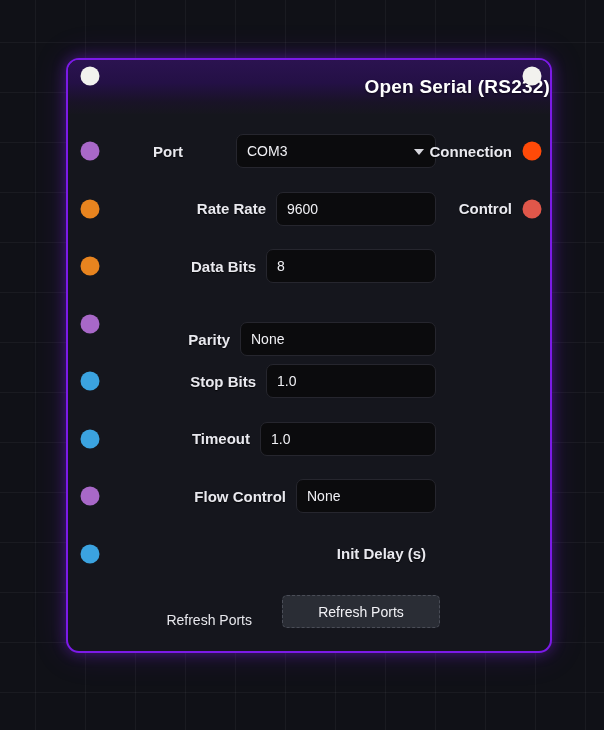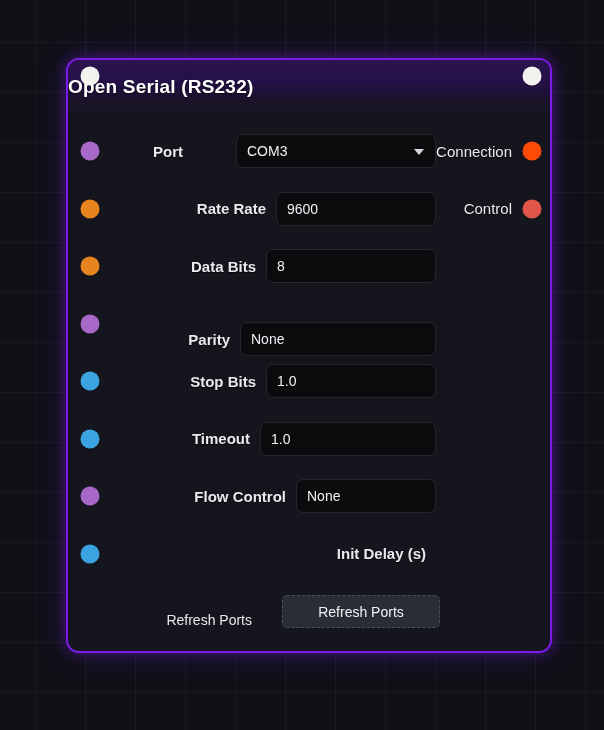--- a/index.html
+++ b/index.html
@@ -39,21 +39,21 @@
     overflow: visible;
   }
 
   .node-header {
     position: relative;
     height: 54px;
     border-radius: 11px 11px 0 0;
     background: linear-gradient(180deg, #2b1350 0%, #241046 42%, #191327 78%, #16161e 100%);
     display: flex;
     align-items: center;
-    justify-content: flex-start;
+    justify-content: flex-end;
   }
   .node-title {
     color: #ffffff;
     font-size: 19px;
     font-weight: bold;
     letter-spacing: 0.2px;
     text-shadow: 0 1px 2px rgba(0,0,0,0.6);
   }
 
   .node-body {
@@ -119,21 +119,21 @@
   .out-row {
     position: absolute;
     right: 38px;
     display: flex;
     align-items: center;
     height: 20px;
   }
   .out-label {
     color: #e9e9ef;
     font-size: 15px;
-    font-weight: normal;
+    font-weight: bold;
     white-space: nowrap;
     text-shadow: 0 1px 1px rgba(0,0,0,0.8);
   }
 
   
   .refresh-row {
     position: absolute;
     left: 0; right: 0;
     height: 34px;
     display: flex;

